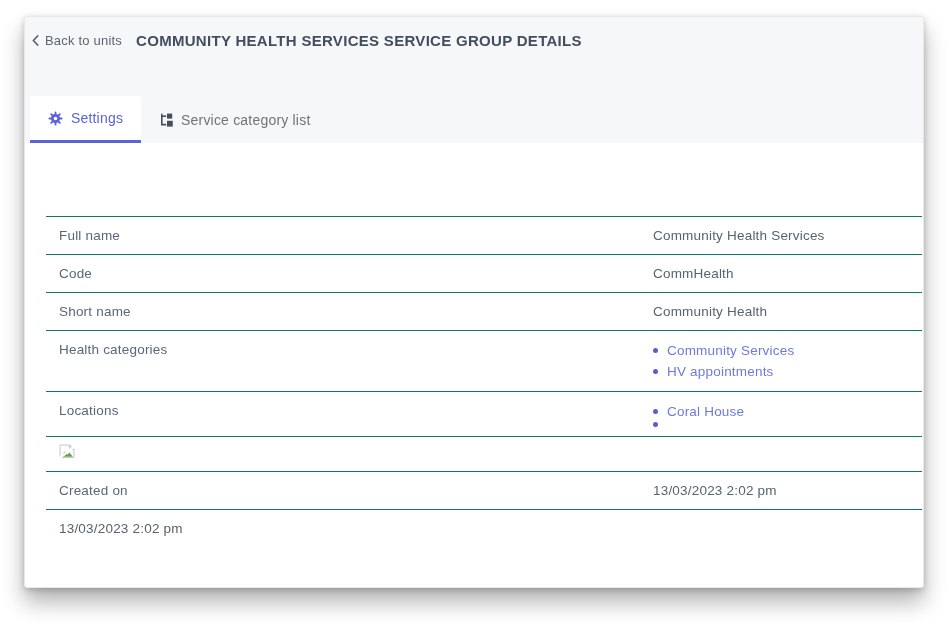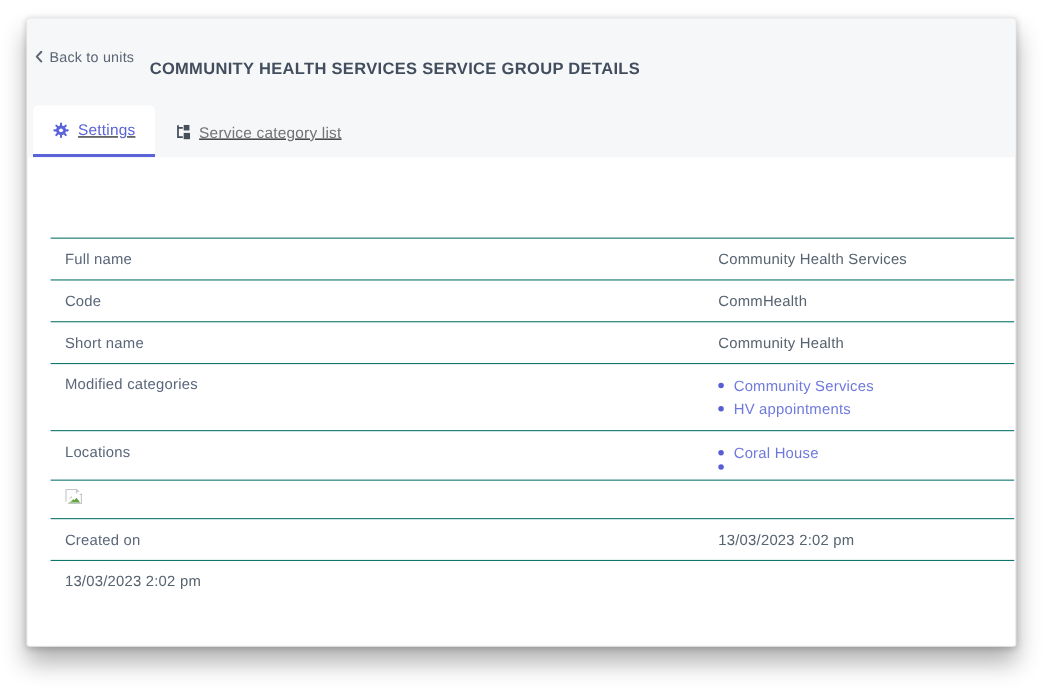--- a/index.html
+++ b/index.html
@@ -19,23 +19,22 @@
     border-radius:3px 3px 0 0;
   }
   .header-top { display:flex; align-items:center; padding:15px 0 0 7px; }
   .back-link {
     display:flex; align-items:center; gap:6px;
     font-size:13px; color:#5b6574; letter-spacing:.2px; cursor:pointer;
   }
   .page-title {
     margin-left:14px; font-size:15px; font-weight:700; color:#424e5e;
     letter-spacing:.3px;
-    margin-top:22px;
   }
-  .tabs { position:absolute; left:5px; bottom:0; display:flex; align-items:center;text-decoration:underline; }
+  .tabs { position:absolute; left:5px; bottom:0; display:flex; align-items:center; }
   .tab {
     height:47px; display:flex; align-items:center; gap:8px;
     font-size:14px; font-weight:500; letter-spacing:.2px; cursor:pointer;
     box-sizing:border-box;
   }
   .tab.active {
     width:111px; justify-content:center; background:#ffffff;
     color:#5b63d8; border-bottom:3px solid #5b63d8; border-radius:4px 4px 0 0;
   }
   .tab.inactive { padding:0 18px; color:#737373; }
@@ -113,21 +112,21 @@
       </div>
       <div class="detail-row">
         <div class="row-label">Code</div>
         <div class="row-value">CommHealth</div>
       </div>
       <div class="detail-row">
         <div class="row-label">Short name</div>
         <div class="row-value">Community Health</div>
       </div>
       <div class="detail-row row-list">
-        <div class="row-label">Modified categories</div>
+        <div class="row-label">Health categories</div>
         <div class="row-value">
           <ul>
             <li>
               <span class="bullet"></span>
               <a class="link">Community Services</a>
             </li>
             <li>
               <span class="bullet"></span>
               <a class="link">HV appointments</a>
             </li>

